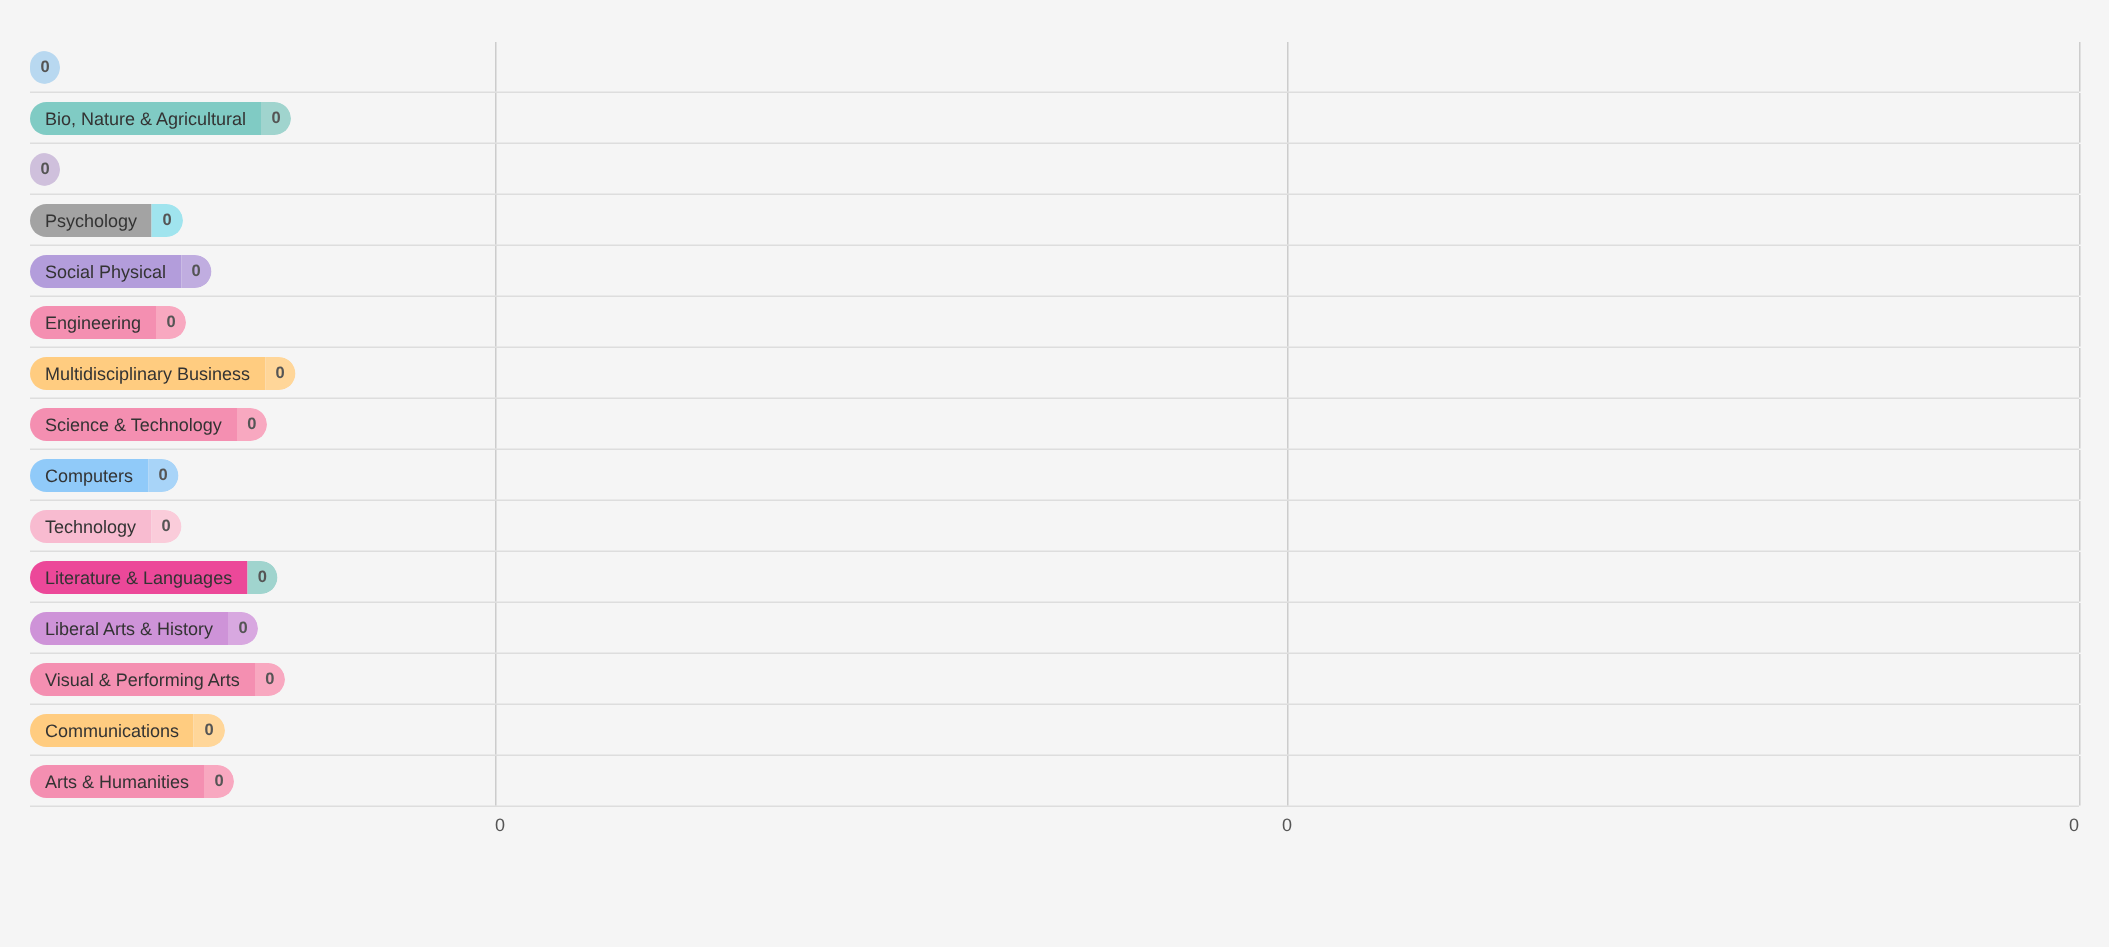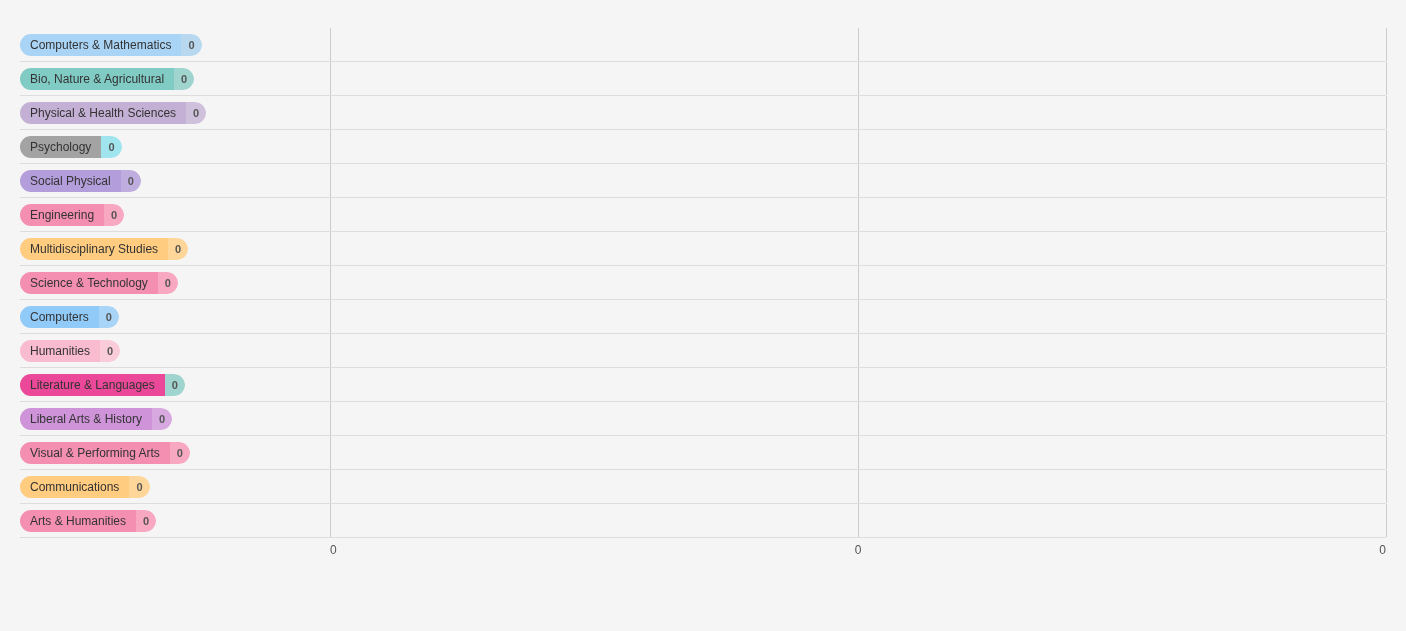--- a/index.html
+++ b/index.html
@@ -102,21 +102,20 @@
 <body>
 
 <div class="chart-container">
   <div class="chart-title"></div>
   <div class="source-label"></div>
 
   <div class="chart-area" id="chart-area">
   <div class="bar-row">
         <div class="bar-label-area">
           <div class="bar-label-pill">
-            <span class="pill-text" style="background: rgb(170, 212, 245);">Computers &amp; Mathematics</span>
             <span class="pill-value value-badge" style="background: rgb(184, 216, 240);">0</span>
           </div>
         </div>
         <div class="bar-graph-area" style="position: relative;">
           <div style="position: absolute; top: 0px; bottom: 0px; left: 0%; width: 1px; background: rgb(204, 204, 204);"></div>
           <div style="position: absolute; top: 0px; bottom: 0px; left: 50%; width: 1px; background: rgb(204, 204, 204);"></div>
           <div style="position: absolute; top: 0px; bottom: 0px; left: 100%; width: 1px; background: rgb(204, 204, 204);"></div>
         </div>
       </div>
       <div class="bar-row">
@@ -128,21 +127,20 @@
         </div>
         <div class="bar-graph-area" style="position: relative;">
           <div style="position: absolute; top: 0px; bottom: 0px; left: 0%; width: 1px; background: rgb(204, 204, 204);"></div>
           <div style="position: absolute; top: 0px; bottom: 0px; left: 50%; width: 1px; background: rgb(204, 204, 204);"></div>
           <div style="position: absolute; top: 0px; bottom: 0px; left: 100%; width: 1px; background: rgb(204, 204, 204);"></div>
         </div>
       </div>
       <div class="bar-row">
         <div class="bar-label-area">
           <div class="bar-label-pill">
-            <span class="pill-text" style="background: rgb(197, 176, 213);">Physical &amp; Health Sciences</span>
             <span class="pill-value value-badge" style="background: rgb(207, 192, 220);">0</span>
           </div>
         </div>
         <div class="bar-graph-area" style="position: relative;">
           <div style="position: absolute; top: 0px; bottom: 0px; left: 0%; width: 1px; background: rgb(204, 204, 204);"></div>
           <div style="position: absolute; top: 0px; bottom: 0px; left: 50%; width: 1px; background: rgb(204, 204, 204);"></div>
           <div style="position: absolute; top: 0px; bottom: 0px; left: 100%; width: 1px; background: rgb(204, 204, 204);"></div>
         </div>
       </div>
       <div class="bar-row">
@@ -180,21 +178,21 @@
         </div>
         <div class="bar-graph-area" style="position: relative;">
           <div style="position: absolute; top: 0px; bottom: 0px; left: 0%; width: 1px; background: rgb(204, 204, 204);"></div>
           <div style="position: absolute; top: 0px; bottom: 0px; left: 50%; width: 1px; background: rgb(204, 204, 204);"></div>
           <div style="position: absolute; top: 0px; bottom: 0px; left: 100%; width: 1px; background: rgb(204, 204, 204);"></div>
         </div>
       </div>
       <div class="bar-row">
         <div class="bar-label-area">
           <div class="bar-label-pill">
-            <span class="pill-text" style="background: rgb(255, 204, 128);">Multidisciplinary Studies</span>
+            <span class="pill-text" style="background: rgb(255, 204, 128);">Multidisciplinary Business</span>
             <span class="pill-value value-badge" style="background: rgb(255, 214, 153);">0</span>
           </div>
         </div>
         <div class="bar-graph-area" style="position: relative;">
           <div style="position: absolute; top: 0px; bottom: 0px; left: 0%; width: 1px; background: rgb(204, 204, 204);"></div>
           <div style="position: absolute; top: 0px; bottom: 0px; left: 50%; width: 1px; background: rgb(204, 204, 204);"></div>
           <div style="position: absolute; top: 0px; bottom: 0px; left: 100%; width: 1px; background: rgb(204, 204, 204);"></div>
         </div>
       </div>
       <div class="bar-row">
@@ -219,21 +217,21 @@
         </div>
         <div class="bar-graph-area" style="position: relative;">
           <div style="position: absolute; top: 0px; bottom: 0px; left: 0%; width: 1px; background: rgb(204, 204, 204);"></div>
           <div style="position: absolute; top: 0px; bottom: 0px; left: 50%; width: 1px; background: rgb(204, 204, 204);"></div>
           <div style="position: absolute; top: 0px; bottom: 0px; left: 100%; width: 1px; background: rgb(204, 204, 204);"></div>
         </div>
       </div>
       <div class="bar-row">
         <div class="bar-label-area">
           <div class="bar-label-pill">
-            <span class="pill-text" style="background: rgb(248, 187, 208);">Humanities</span>
+            <span class="pill-text" style="background: rgb(248, 187, 208);">Technology</span>
             <span class="pill-value value-badge" style="background: rgb(250, 204, 218);">0</span>
           </div>
         </div>
         <div class="bar-graph-area" style="position: relative;">
           <div style="position: absolute; top: 0px; bottom: 0px; left: 0%; width: 1px; background: rgb(204, 204, 204);"></div>
           <div style="position: absolute; top: 0px; bottom: 0px; left: 50%; width: 1px; background: rgb(204, 204, 204);"></div>
           <div style="position: absolute; top: 0px; bottom: 0px; left: 100%; width: 1px; background: rgb(204, 204, 204);"></div>
         </div>
       </div>
       <div class="bar-row">

